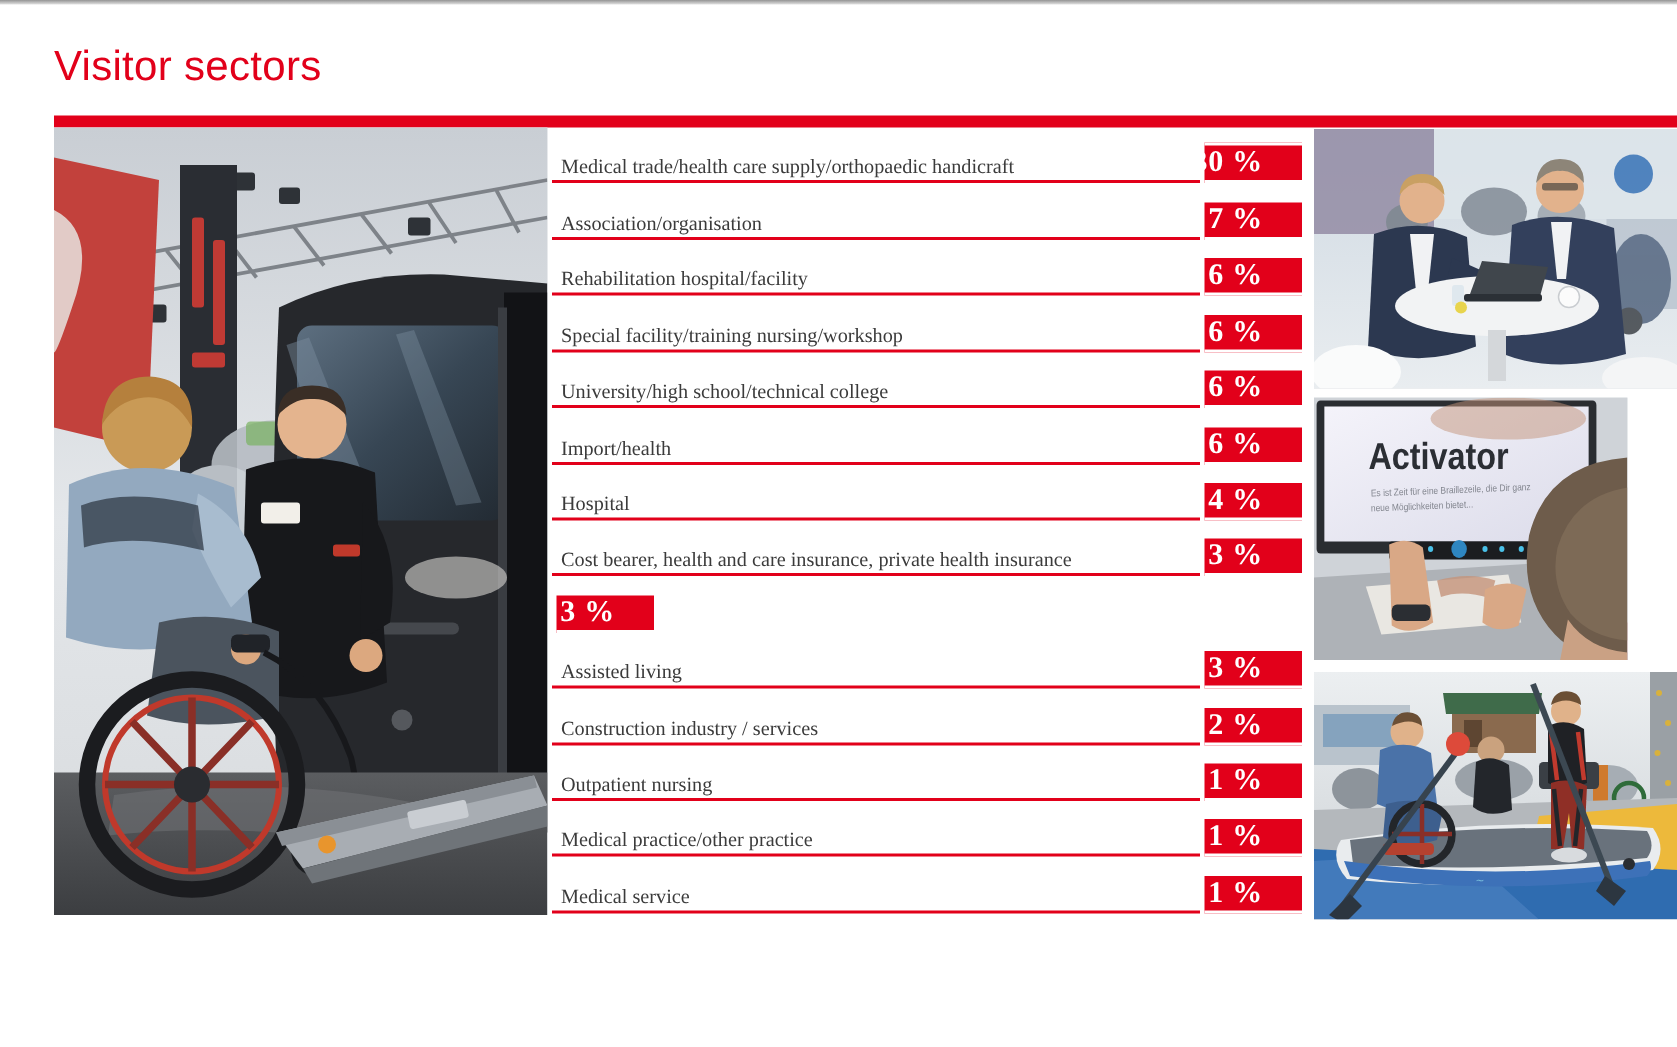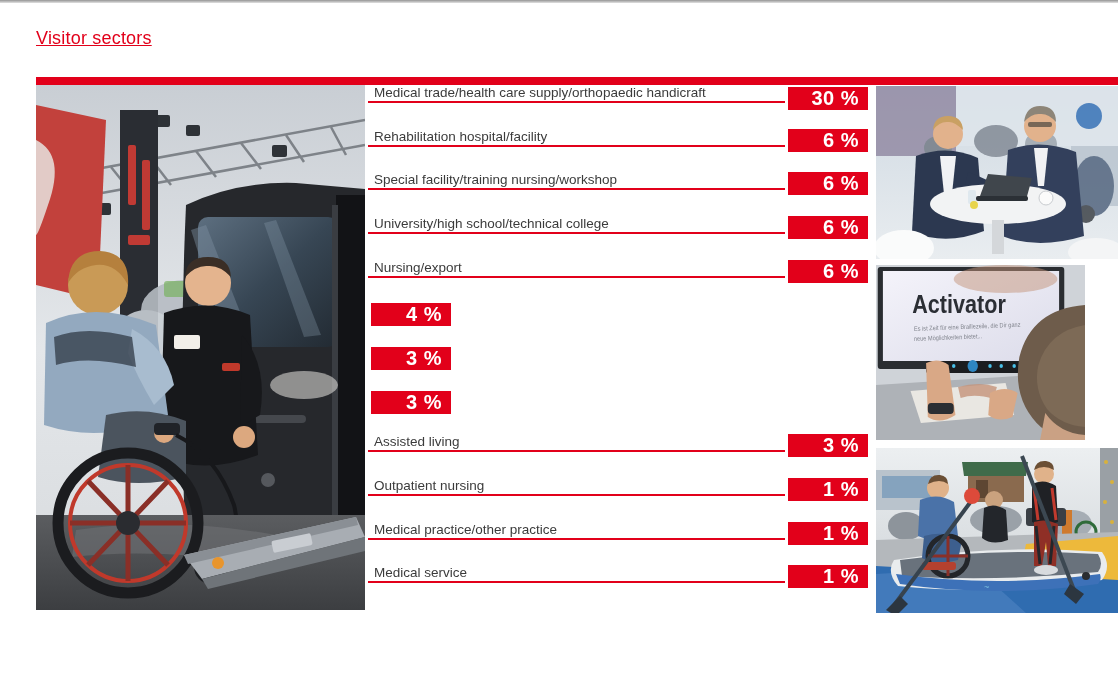--- a/index.html
+++ b/index.html
@@ -13,53 +13,52 @@
     width:1118px;height:698px;
     position:relative;overflow:hidden;
   }
   .page{position:absolute;inset:0;background:#fff;}
   .top-line{
     position:absolute;top:0;left:0;right:0;height:3px;
     background:linear-gradient(#949494,#e2e2e2);
   }
   .title{
     position:absolute;left:36px;top:28px;
-    font-size:18px;font-weight:500;letter-spacing:.2px;
+    font-size:28px;font-weight:500;letter-spacing:.2px;
     color:var(--red);
-    text-decoration:underline;
   }
   .red-bar{
     position:absolute;left:36px;right:0;top:77px;height:8px;
     background:var(--red);
   }
   .photo{position:absolute;overflow:hidden;background:#d7dbdf;}
   .photo svg{display:block;width:100%;height:100%;}
   .photo-left{left:36px;top:85px;width:329px;height:525px;}
   .photo-r1{left:876px;top:86px;width:242px;height:173px;}
   .photo-r2{left:876px;top:265px;width:209px;height:175px;}
   .photo-r3{left:876px;top:448px;width:242px;height:165px;}
 
   .sector-table{
     position:absolute;left:368px;top:85px;width:500px;height:524px;
     display:flex;flex-direction:column;
   }
-  .row{flex:1;display:flex;align-items:flex-start;min-height:0;}
+  .row{flex:1;display:flex;align-items:flex-end;min-height:0;font-family:Liberation Serif, serif;}
   .cell-label{
     flex:1;background:#fff;border-bottom:2px solid var(--red);
     display:flex;align-items:center;
     padding:0 4px 1px 6px;
     font-size:13.5px;color:var(--label-ink);
     white-space:nowrap;overflow:hidden;
   }
   .cell-gap{width:3px;background:#fff;}
   .cell-pct{
-    width:80px;background:var(--red);
+    width:65px;background:var(--red);
     border-bottom:2px solid #fff;
     display:flex;align-items:center;justify-content:flex-end;
-    padding-right:9px;
+    padding-right:26px;
     color:#fff;font-size:20px;font-weight:bold;letter-spacing:.5px;
     white-space:nowrap;
   }
   .row:first-child .cell-pct{border-top:2px solid #fff;}
 </style>
 </head>
 <body>
 
 <div class="page">
 
@@ -177,55 +176,67 @@
     </svg>
   </div>
 
   <div class="sector-table" id="sector-table">
       <div class="row">
         <div class="cell-label">Medical trade/health care supply/orthopaedic handicraft</div>
         <div class="cell-gap"></div>
         <div class="cell-pct">30 %</div>
       </div>
       <div class="row">
+        <div class="cell-label">Association/organisation</div>
+        <div class="cell-gap"></div>
+        <div class="cell-pct">7 %</div>
+      </div>
+      <div class="row">
         <div class="cell-label">Rehabilitation hospital/facility</div>
         <div class="cell-gap"></div>
         <div class="cell-pct">6 %</div>
       </div>
       <div class="row">
         <div class="cell-label">Special facility/training nursing/workshop</div>
         <div class="cell-gap"></div>
         <div class="cell-pct">6 %</div>
       </div>
       <div class="row">
         <div class="cell-label">University/high school/technical college</div>
         <div class="cell-gap"></div>
         <div class="cell-pct">6 %</div>
       </div>
       <div class="row">
-        <div class="cell-label">Nursing/export</div>
+        <div class="cell-label">Import/health</div>
         <div class="cell-gap"></div>
         <div class="cell-pct">6 %</div>
       </div>
       <div class="row">
+        <div class="cell-label">Hospital</div>
         <div class="cell-gap"></div>
         <div class="cell-pct">4 %</div>
       </div>
       <div class="row">
+        <div class="cell-label">Cost bearer, health and care insurance, private health insurance</div>
         <div class="cell-gap"></div>
         <div class="cell-pct">3 %</div>
       </div>
       <div class="row">
         <div class="cell-gap"></div>
         <div class="cell-pct">3 %</div>
       </div>
       <div class="row">
         <div class="cell-label">Assisted living</div>
         <div class="cell-gap"></div>
         <div class="cell-pct">3 %</div>
+      </div>
+      <div class="row">
+        <div class="cell-label">Construction industry / services</div>
+        <div class="cell-gap"></div>
+        <div class="cell-pct">2 %</div>
       </div>
       <div class="row">
         <div class="cell-label">Outpatient nursing</div>
         <div class="cell-gap"></div>
         <div class="cell-pct">1 %</div>
       </div>
       <div class="row">
         <div class="cell-label">Medical practice/other practice</div>
         <div class="cell-gap"></div>
         <div class="cell-pct">1 %</div>

